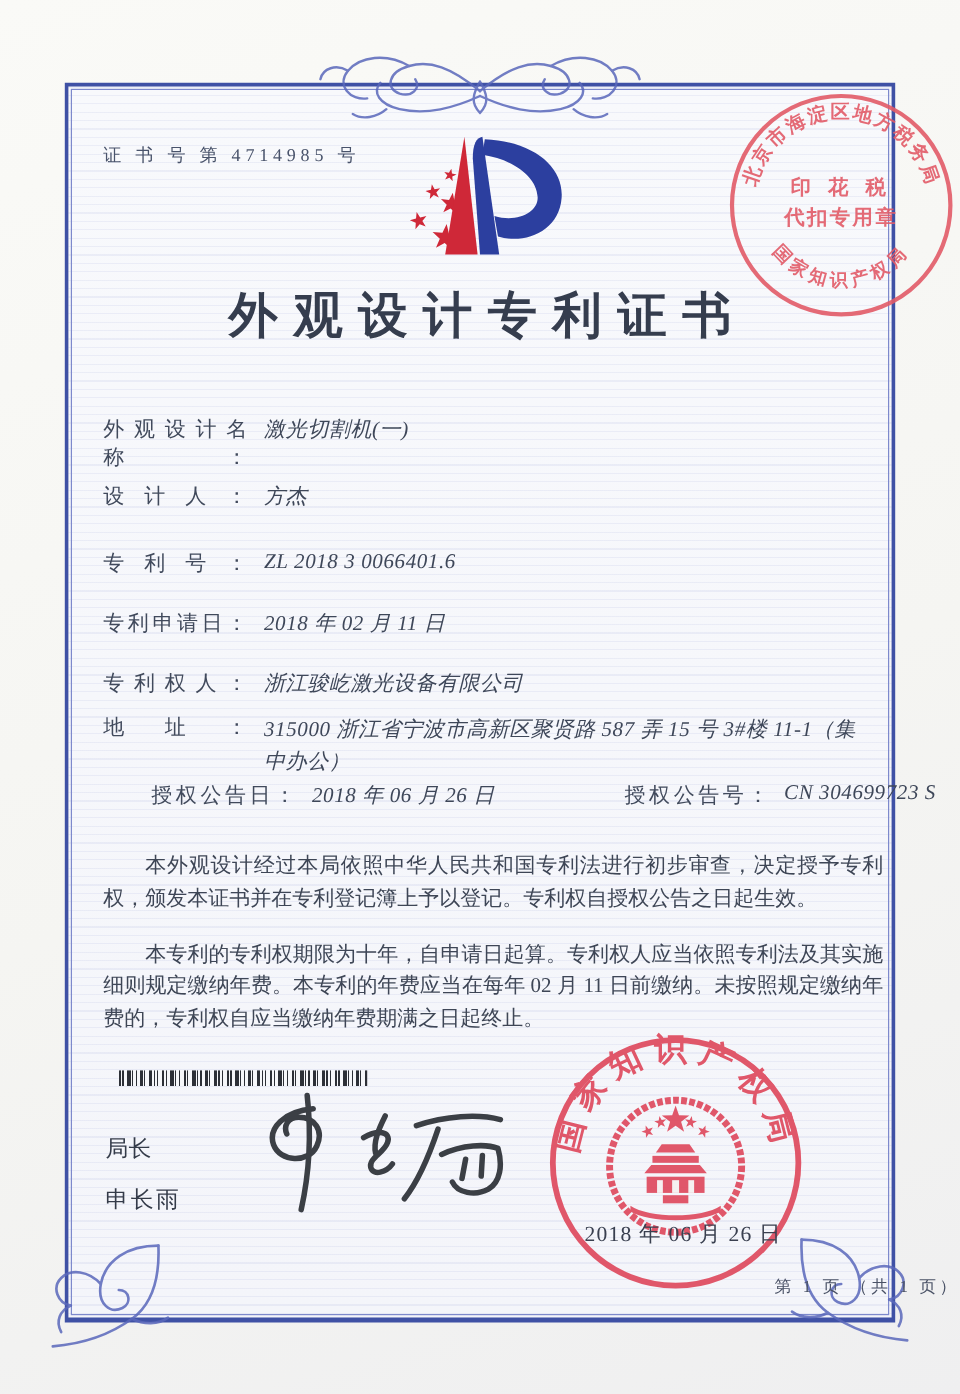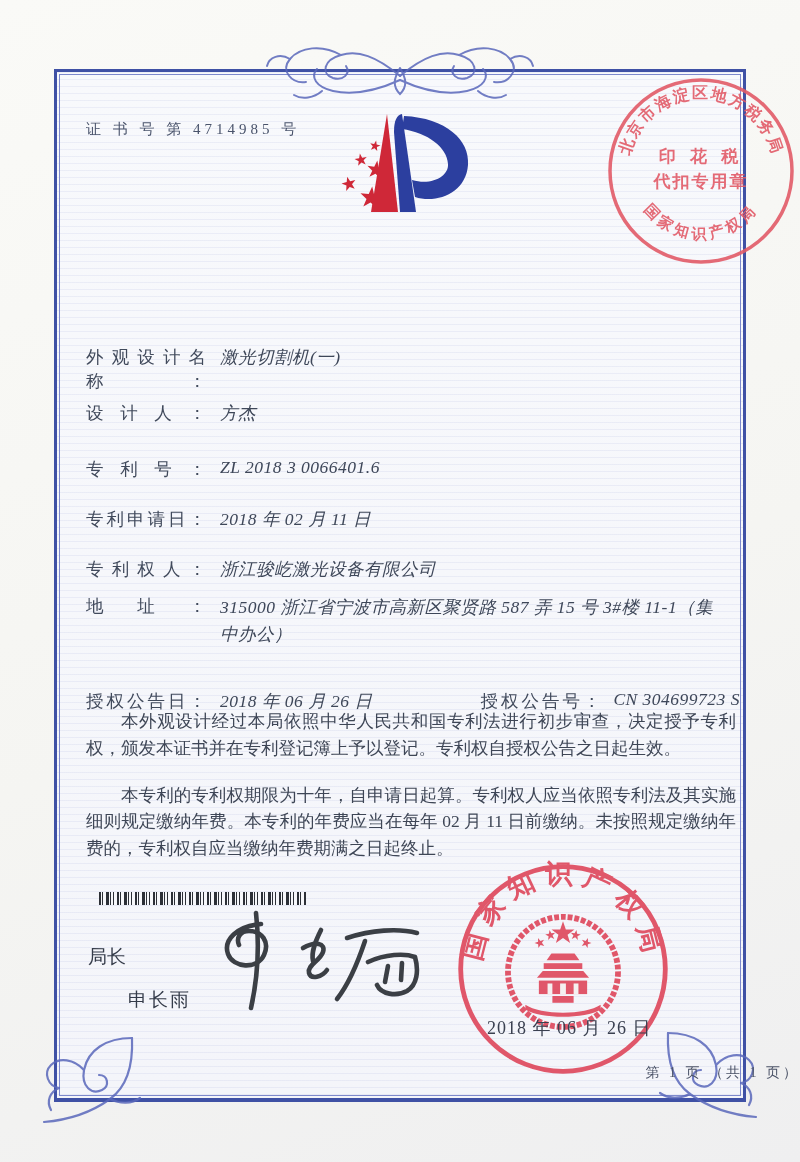--- a/index.html
+++ b/index.html
@@ -50,21 +50,21 @@
     color:#414a5c;
   }
   .field .val { margin-left:14px; letter-spacing:.5px;font-style:italic; }
   .f-name   { top:345px; }
   .f-designer { top:401px; }
   .f-patno  { top:457px; }
   .f-filing { top:507px; }
   .f-owner  { top:557px; }
   .f-addr   { top:594px; }
   .f-addr .val { max-width:505px; line-height:27px; }
-  .f-grant  { top:689px; width:660px; }
+  .f-grant  { top:650px; width:660px;margin-left:40px; }
   .f-grant .right { margin-left:108px; display:flex; }
   .f-grant .right .lbl2 { letter-spacing:3px; color:#414a5c; }
   .f-grant .right .val { margin-left:10px; }
 
   .body-text {
     position:absolute; left:86px; top:688px; width:650px;
     font-size:17.5px; line-height:26.8px; color:#3e4656;
     text-align:justify;
   }
   .body-text p { text-indent:2em;margin-top:20px; }
@@ -73,21 +73,21 @@
     position:absolute; left:99px; top:892px; width:207px; height:13px;
     background:repeating-linear-gradient(90deg,
       #2d3037 0 2px, #f6f7fa 2px 3px,
       #2d3037 3px 4px, #f6f7fa 4px 7px,
       #2d3037 7px 10px, #f6f7fa 10px 11px,
       #2d3037 11px 12px, #f6f7fa 12px 14px,
       #2d3037 14px 15px, #f6f7fa 15px 18px);
   }
 
   .signoff { position:absolute; left:88px; top:944px; font-size:19px; color:#343b49; }
-  .signoff .name { margin-top:17px; letter-spacing:2px;margin-left:40px; }
+  .signoff .name { margin-top:17px; letter-spacing:2px; }
   .signature { position:absolute; left:205px; top:908px; z-index:5; }
 
   .gov-seal { position:absolute; left:452px; top:858px; z-index:4; opacity:.92; }
   .seal-date {
     position:absolute; left:487px; top:1016px; z-index:7;
     font-size:18px; color:#3a4050; letter-spacing:1px;
   }
 
   .footer {
     position:absolute; left:0; top:1064px; width:100%;
@@ -174,20 +174,21 @@
           <textPath href="#taxTop" startOffset="50%" text-anchor="middle">北京市海淀区地方税务局</textPath>
         </text>
         <text font-size="15" letter-spacing="4">
           <textPath href="#taxBottom" startOffset="50%" text-anchor="middle">国家知识产权局</textPath>
         </text>
         <text x="101" y="92" text-anchor="middle" font-size="17" letter-spacing="5">印 花 税</text>
         <text x="101" y="117" text-anchor="middle" font-size="17" letter-spacing="2">代扣专用章</text>
       </g>
     </svg>
 
+    <h1 class="title">外观设计专利证书</h1>
 
     <div class="field f-name">
       <span class="lbl">外观设计名称：</span>
       <span class="val">激光切割机(一)</span>
     </div>
     <div class="field f-designer">
       <span class="lbl">设计人：</span>
       <span class="val">方杰</span>
     </div>
     <div class="field f-patno">

